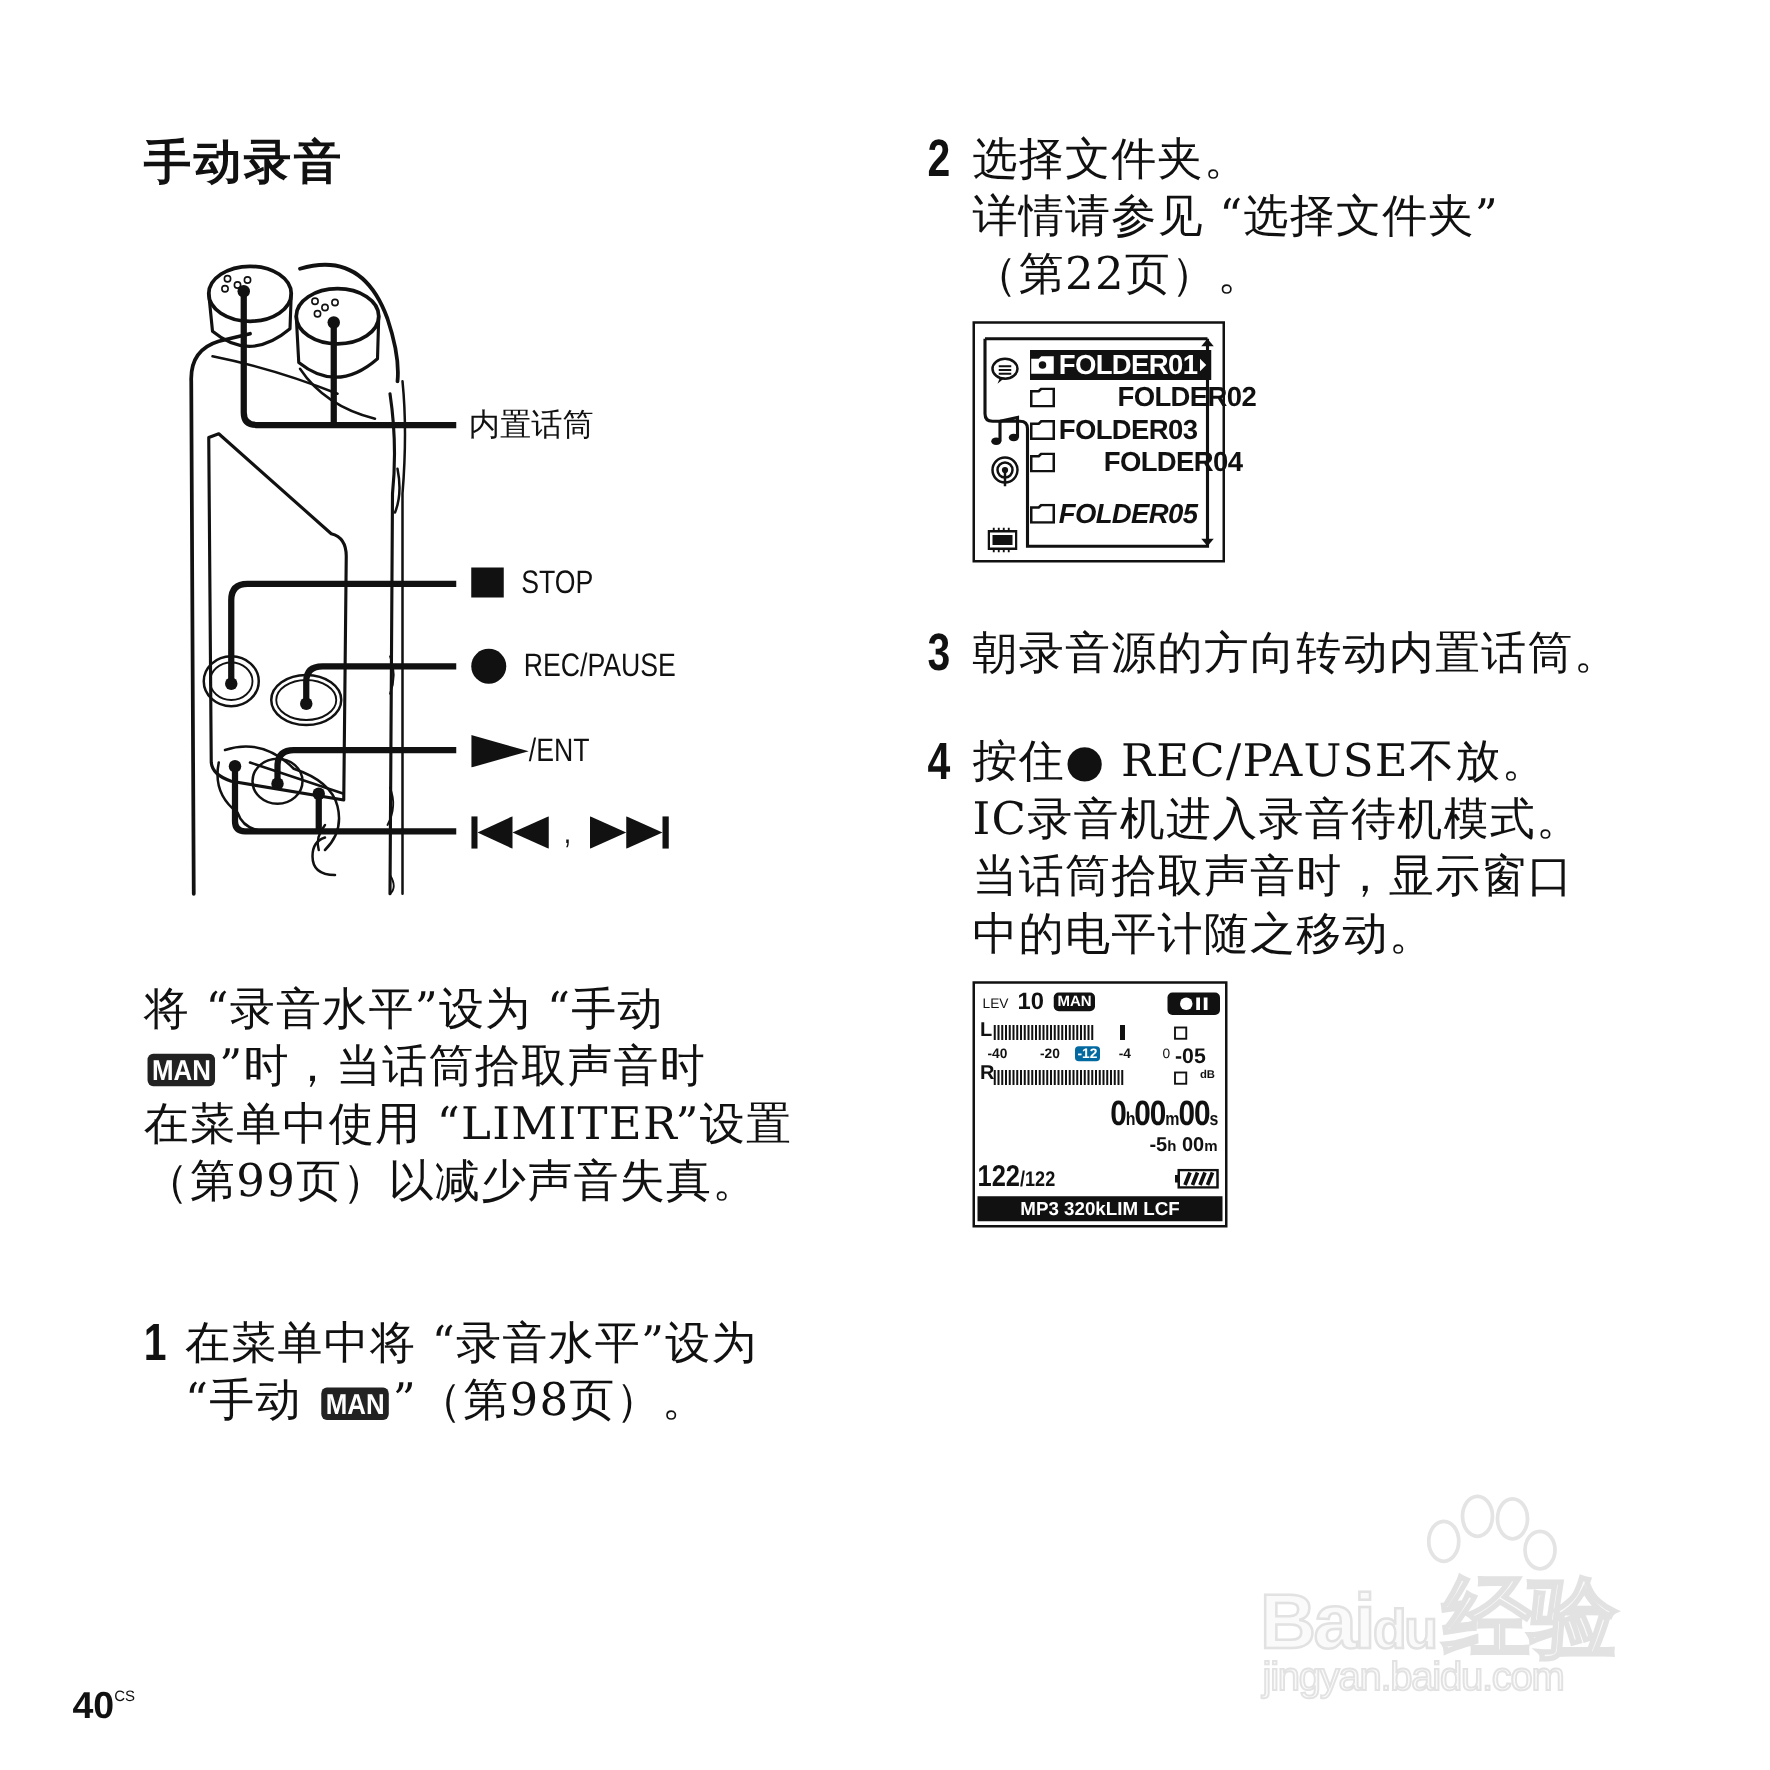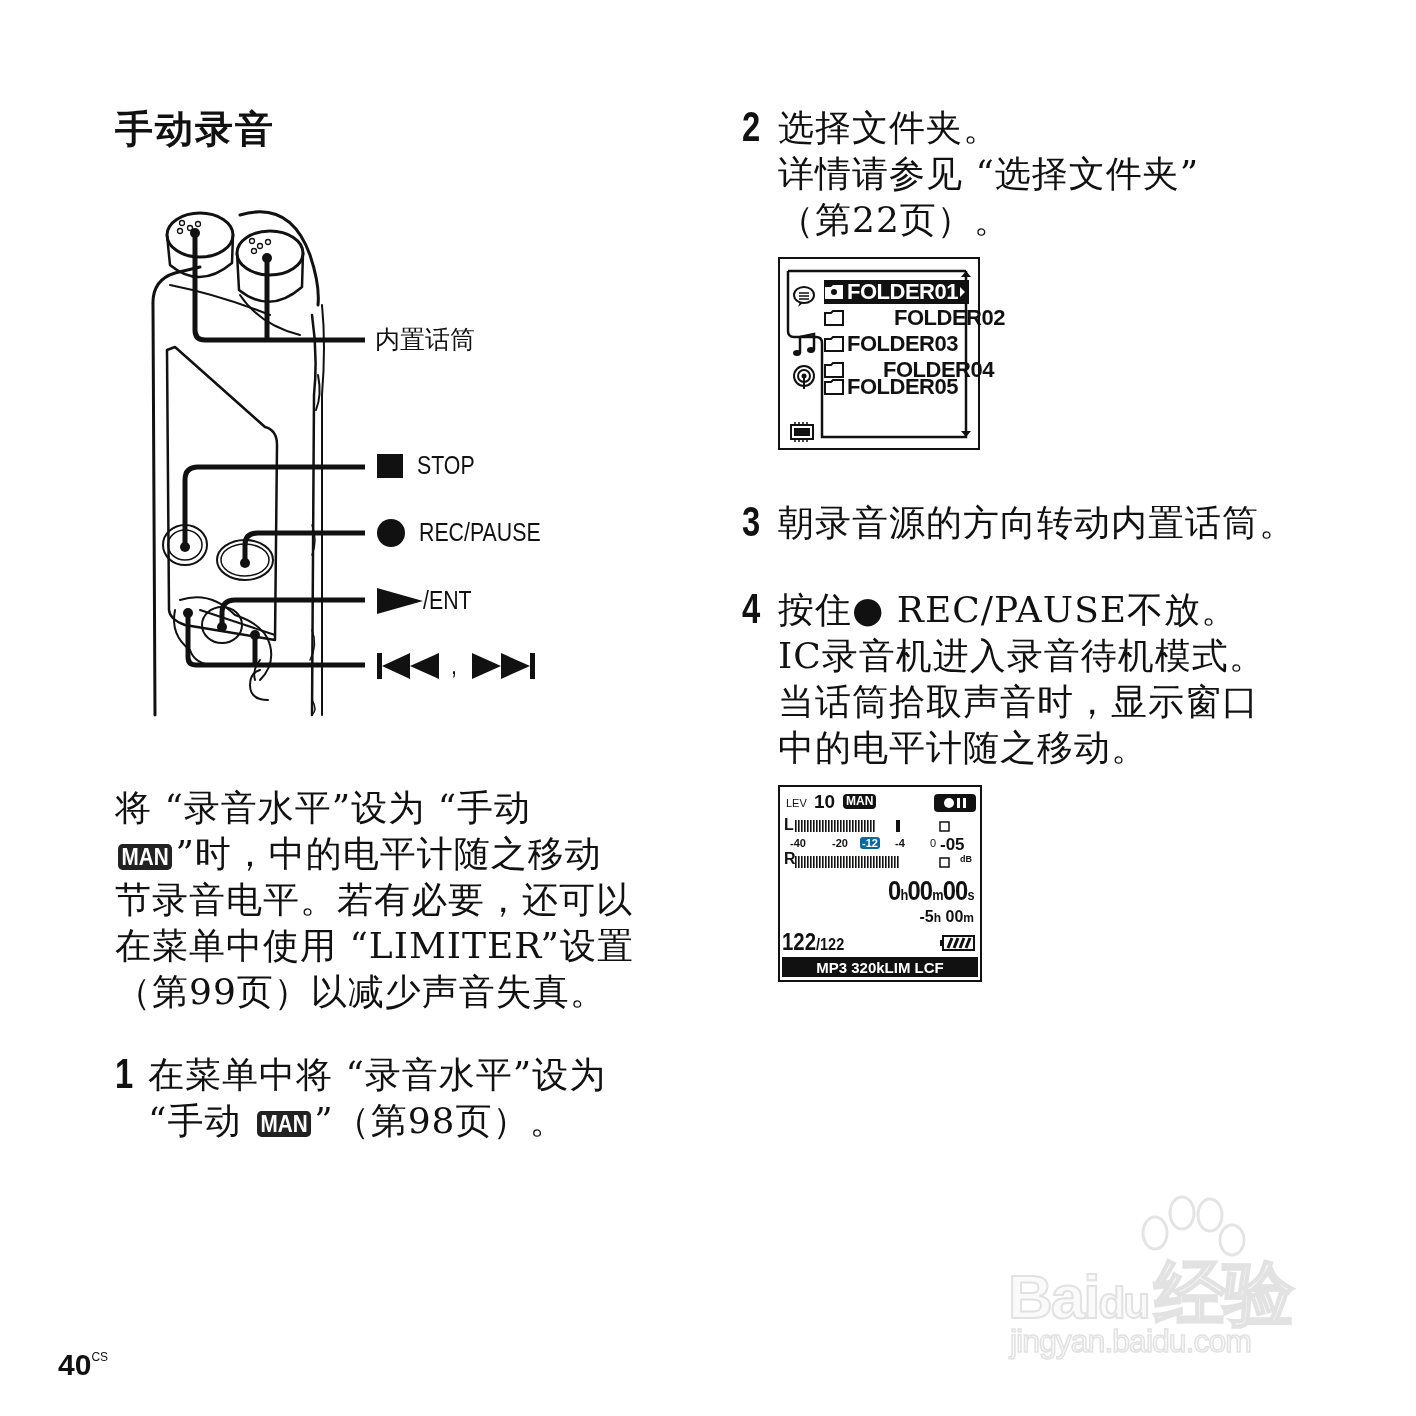--- a/index.html
+++ b/index.html
@@ -124,22 +124,21 @@
     <svg width="64" height="26" viewBox="0 0 64 26">
       <path d="M0 0 L29 13 L0 26 Z" fill="#111"></path>
         <path d="M29 0 L58 13 L29 26 Z" fill="#111"></path>
       <rect x="58" y="0" width="5" height="26" fill="#111"></rect>
     </svg>
   </div>
 </div>
 
 <div class="abs body-text" style="left:115px;top:785px;width:560px;">
   <div>将 “录音水平”设为 “手动</div>
-  <div><span class="man-badge">MAN</span><span>”时，中的电平计随之移动</span></div>
-  <div>节录音电平。若有必要，还可以</div>
+  <div><span class="man-badge">MAN</span><span>”时，当话筒拾取声音时</span></div>
   <div>在菜单中使用 “LIMITER”设置</div>
   <div>（第99页）以减少声音失真。</div>
 </div>
 
 <div class="abs" style="left:115px;top:1052px;width:560px;">
   <span class="abs step-num" style="left:0;top:-2px;">1</span>
   <div class="body-text" style="margin-left:33px;">
     <div>在菜单中将 “录音水平”设为</div>
     <div><span>“手动 </span><span class="man-badge">MAN</span><span>”（第98页）。</span></div>
   </div>
@@ -205,21 +204,21 @@
         <path d="M1 3 L7 3 L9 1 L19 1 L19 15 L1 15 Z" fill="none" stroke="#111" stroke-width="2"></path>
       </svg>
     <span>FOLDER03</span>
   </div>
   <div class="folder-row" style="top:99px;gap:36px;">
     <svg class="folder-ico" viewBox="0 0 20 16">
         <path d="M1 3 L7 3 L9 1 L19 1 L19 15 L1 15 Z" fill="none" stroke="#111" stroke-width="2"></path>
       </svg>
     <span>FOLDER04</span>
   </div>
-  <div class="folder-row" style="top:116px;">
+  <div class="folder-row" style="top:140px;font-style:italic;">
     <svg class="folder-ico" viewBox="0 0 20 16">
         <path d="M1 3 L7 3 L9 1 L19 1 L19 15 L1 15 Z" fill="none" stroke="#111" stroke-width="2"></path>
       </svg>
     <span>FOLDER05</span>
   </div>
 </div>
 
 <div class="abs" style="left:742px;top:500px;width:620px;">
   <span class="abs step-num" style="left:0;top:-2px;">3</span>
   <div class="body-text" style="margin-left:36px;">

